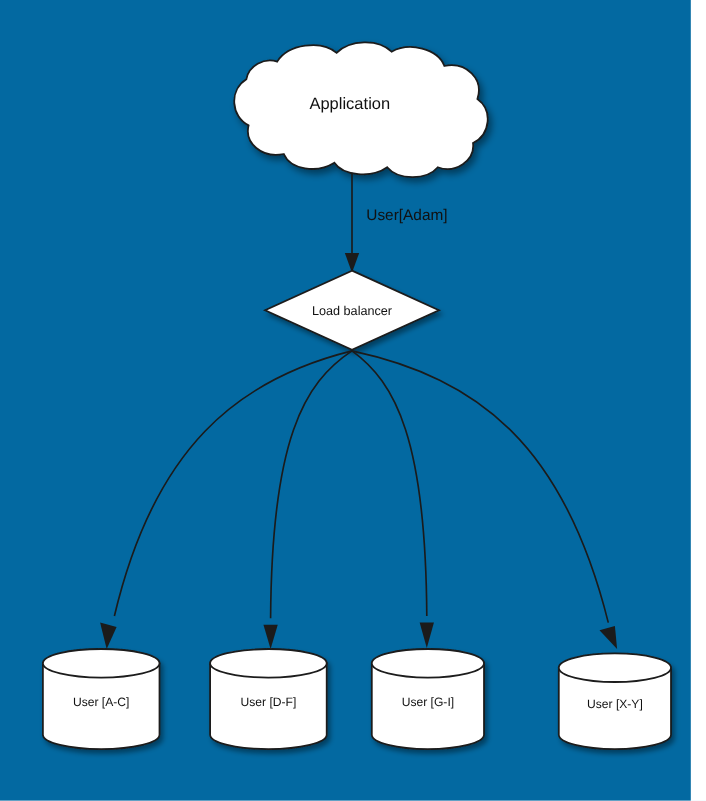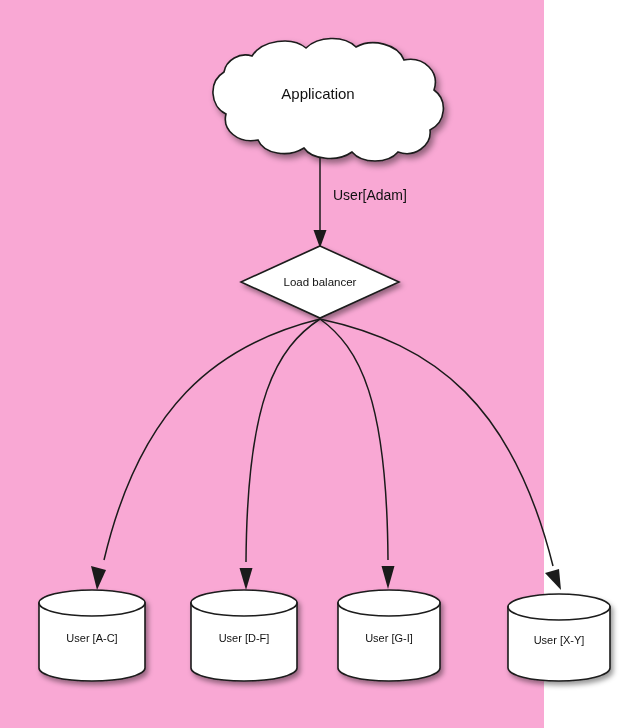--- a/index.html
+++ b/index.html
@@ -8,23 +8,23 @@
     background: #ffffff;
   }
   body {
     width: 642px;
     height: 728px;
     font-family: "Liberation Sans", sans-serif;
     overflow: hidden;
   }
   #diagram-canvas {
     position: relative;
-    width: 544px;
+    width: 628px;
     height: 728px;
-    background: #f9a8d4;
+    background: #0369a1;
   }
   svg.diagram-svg {
     position: absolute;
     top: 0;
     left: 0;
     width: 642px;
     height: 728px;
     display: block;
   }
   .node-label {

